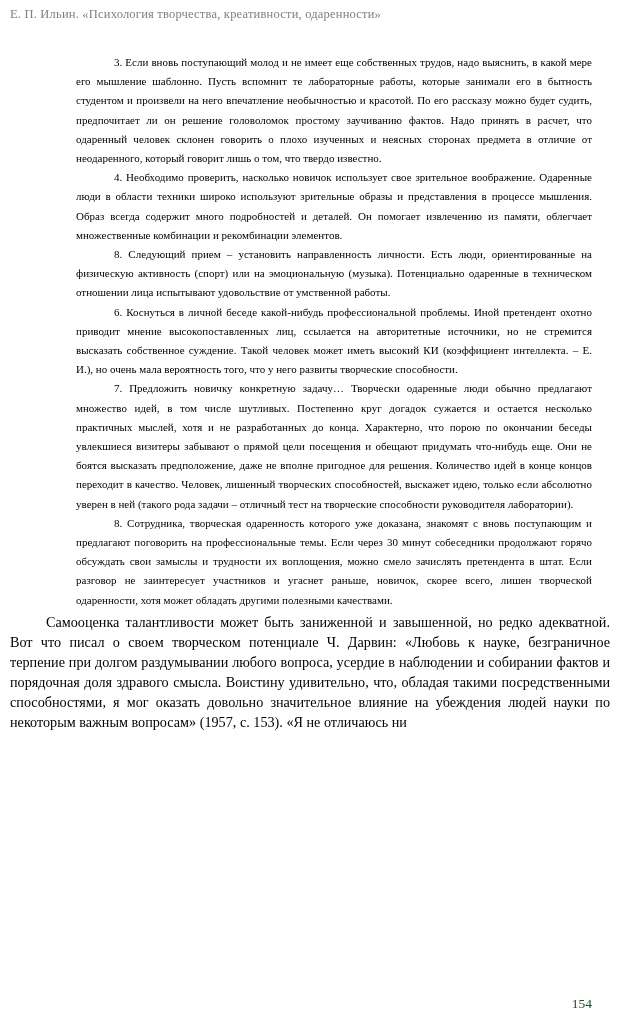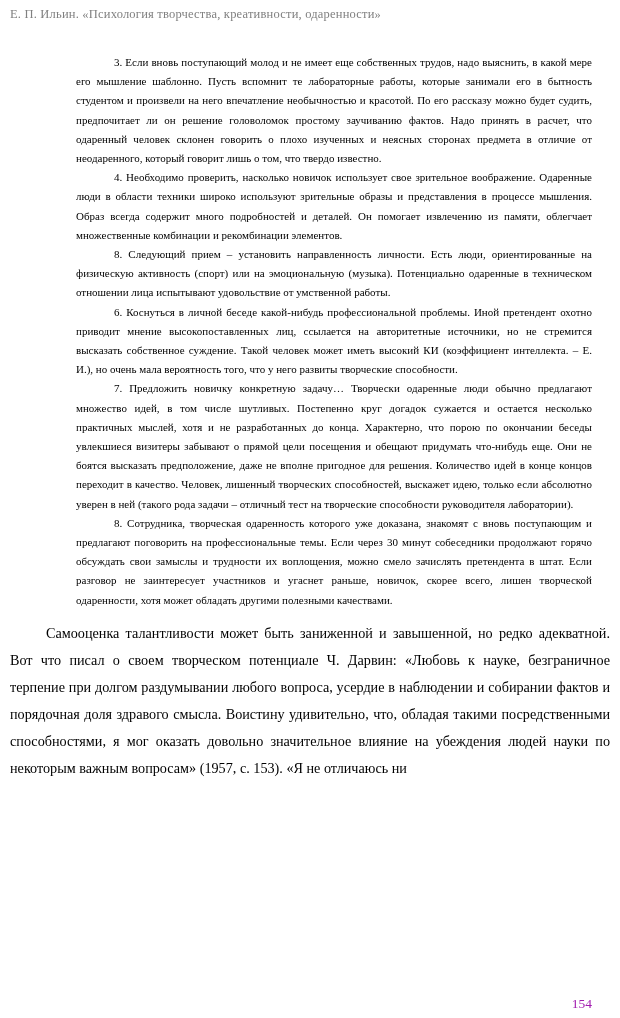--- a/index.html
+++ b/index.html
@@ -28,34 +28,34 @@
     font-size: 11px;
     line-height: 19.2px;
     text-align: justify;
     text-indent: 38px;
   }
   .quote-block p.citation {
     font-style: italic;
     text-indent: 0;
   }
   .body-paragraph {
-    margin: 10px 0 0 0;
+    margin: 2px 0 0 0;
     font-size: 14.2px;
-    line-height: 27px;
+    line-height: 20px;
     text-align: justify;
     text-indent: 36px;
     hyphens: auto;
     -webkit-hyphens: auto;
   }
   .page-number {
     position: absolute;
     right: 28px;
     bottom: 6px;
     font-size: 13.5px;
-    color: #a21caf;
+    color: #14532d;
   }
 </style>
 </head>
 <body>
 
 <div class="page">
   <div class="running-header">Е. П. Ильин. «Психология творчества, креативности, одаренности»</div>
 
   <div class="quote-block">
     <p>3. Если вновь поступающий молод и не имеет еще собственных трудов, надо выяснить, в какой мере его мышление шаблонно. Пусть вспомнит те лабораторные работы, которые занимали его в бытность студентом и произвели на него впечатление необычностью и красотой. По его рассказу можно будет судить, предпочитает ли он решение головоломок простому заучиванию фактов. Надо принять в расчет, что одаренный человек склонен говорить о плохо изученных и неясных сторонах предмета в отличие от неодаренного, который говорит лишь о том, что твердо известно.</p>

